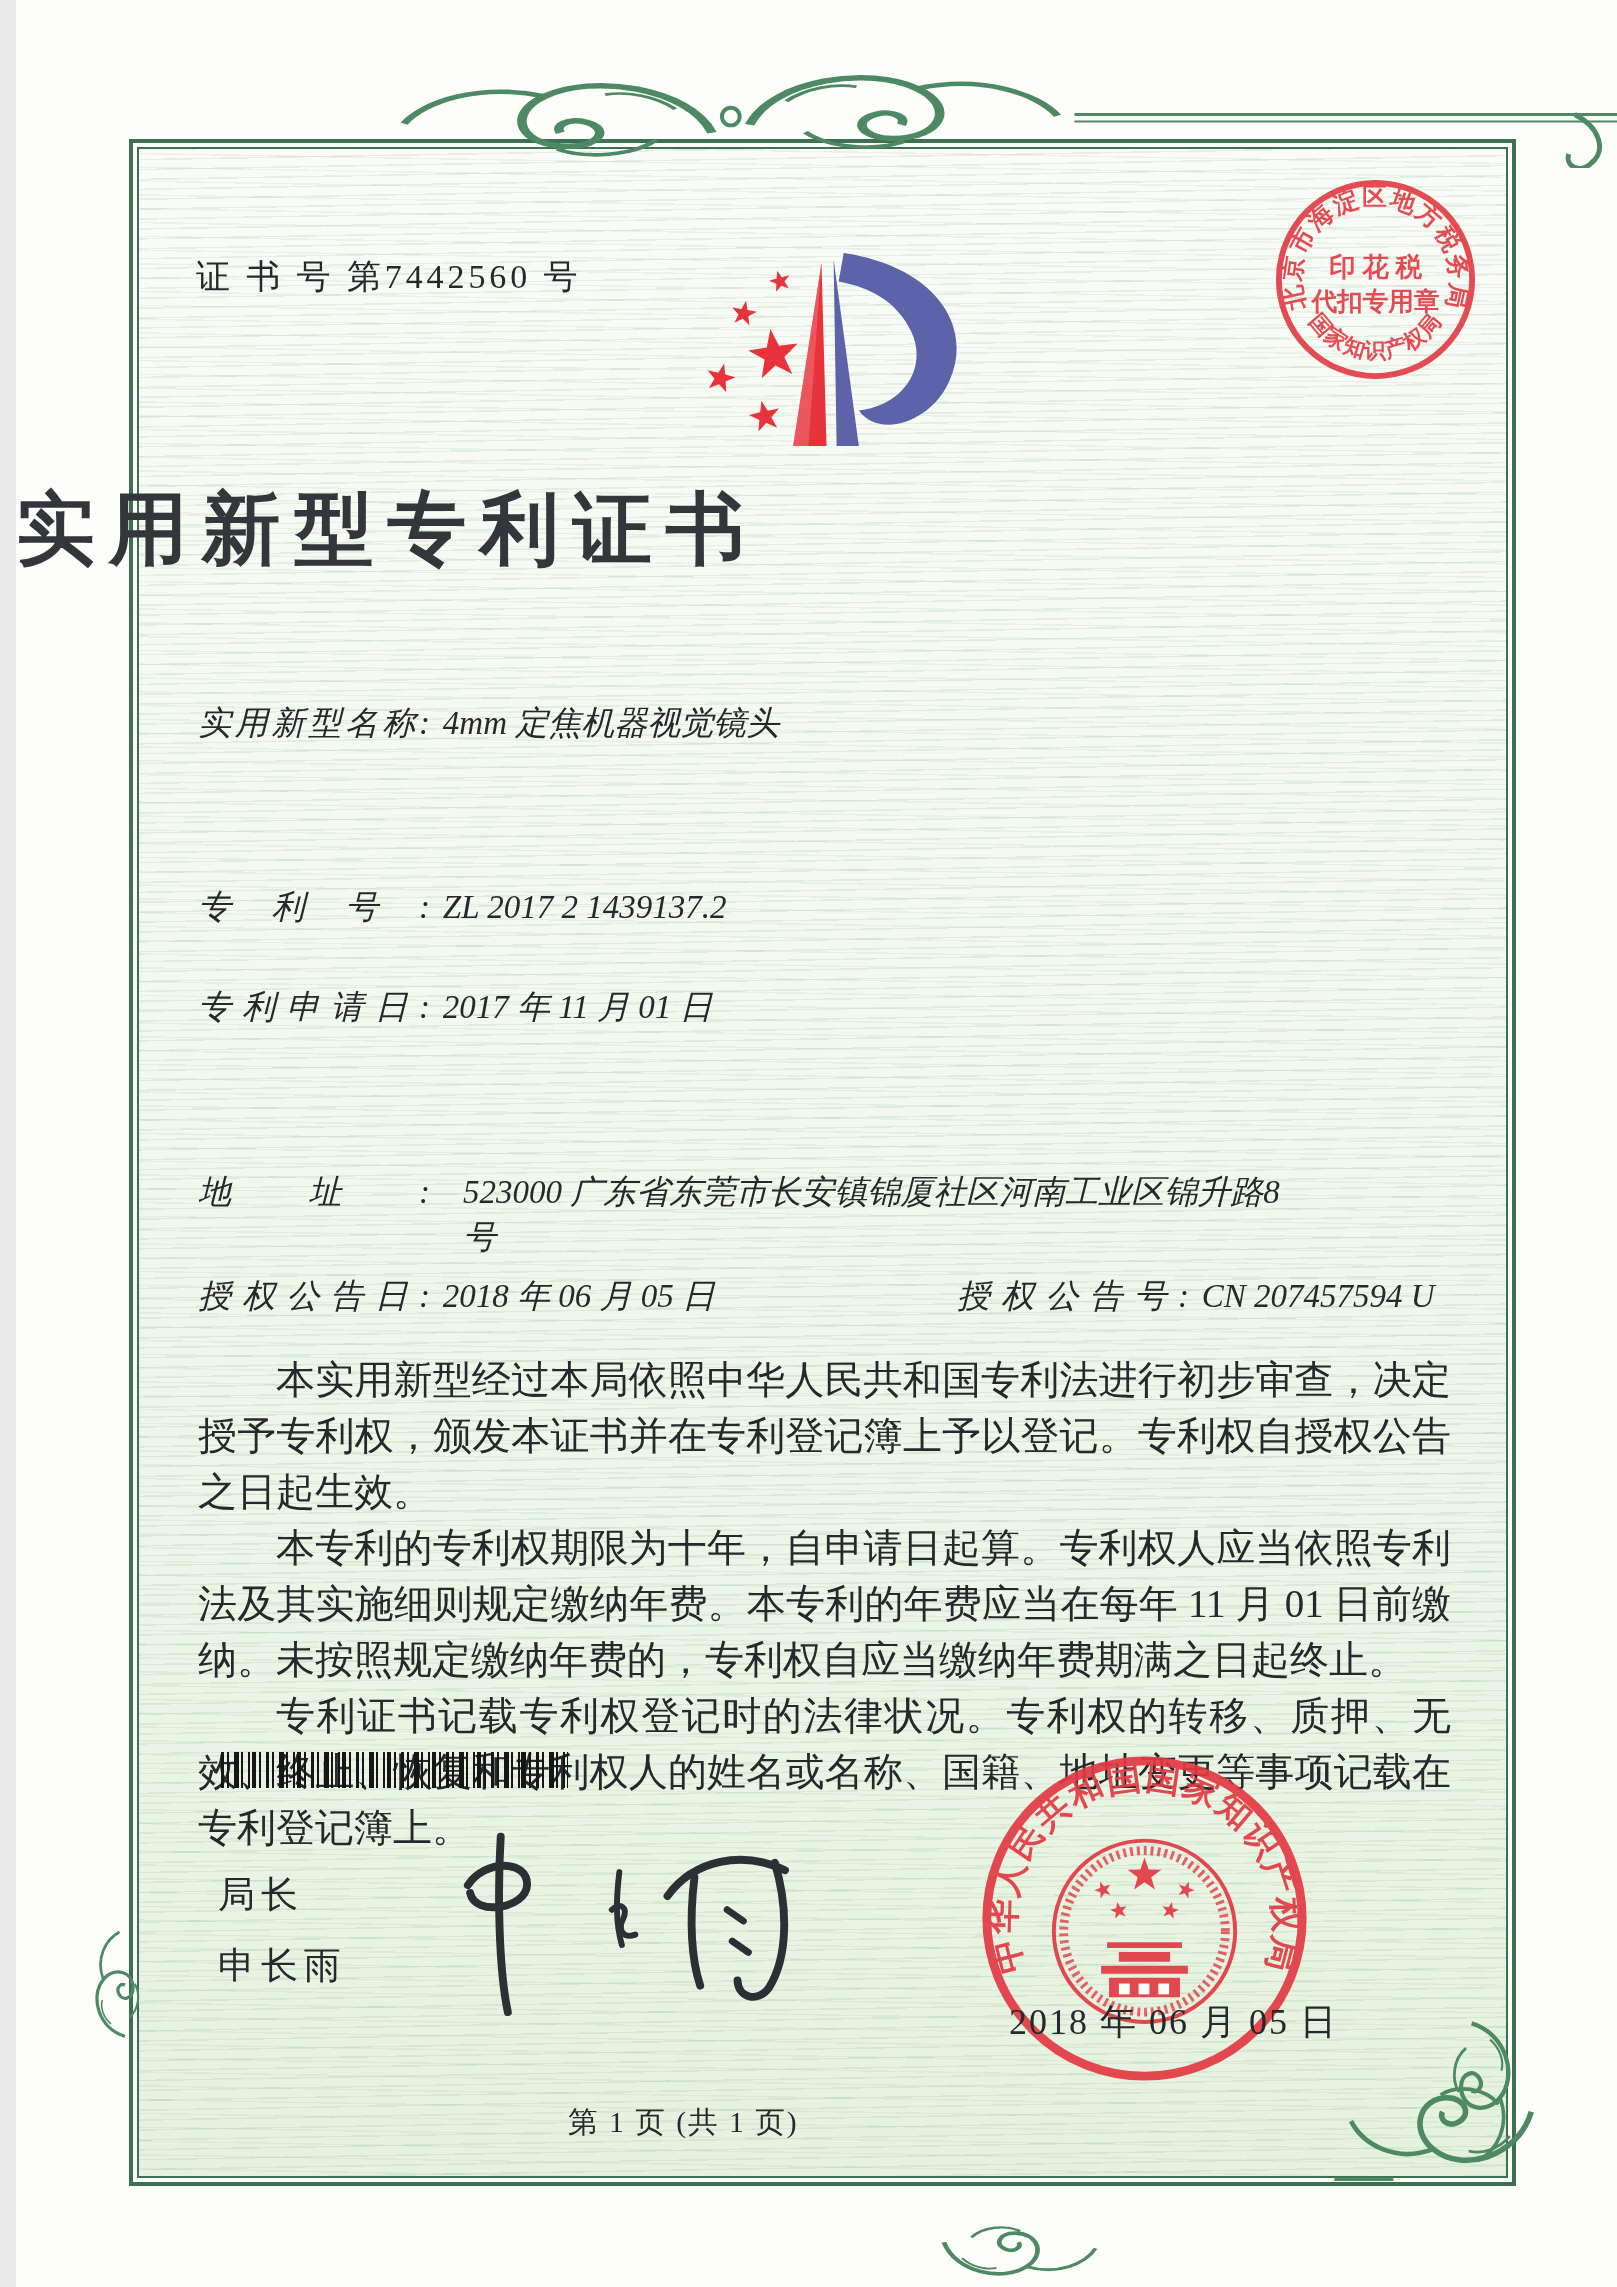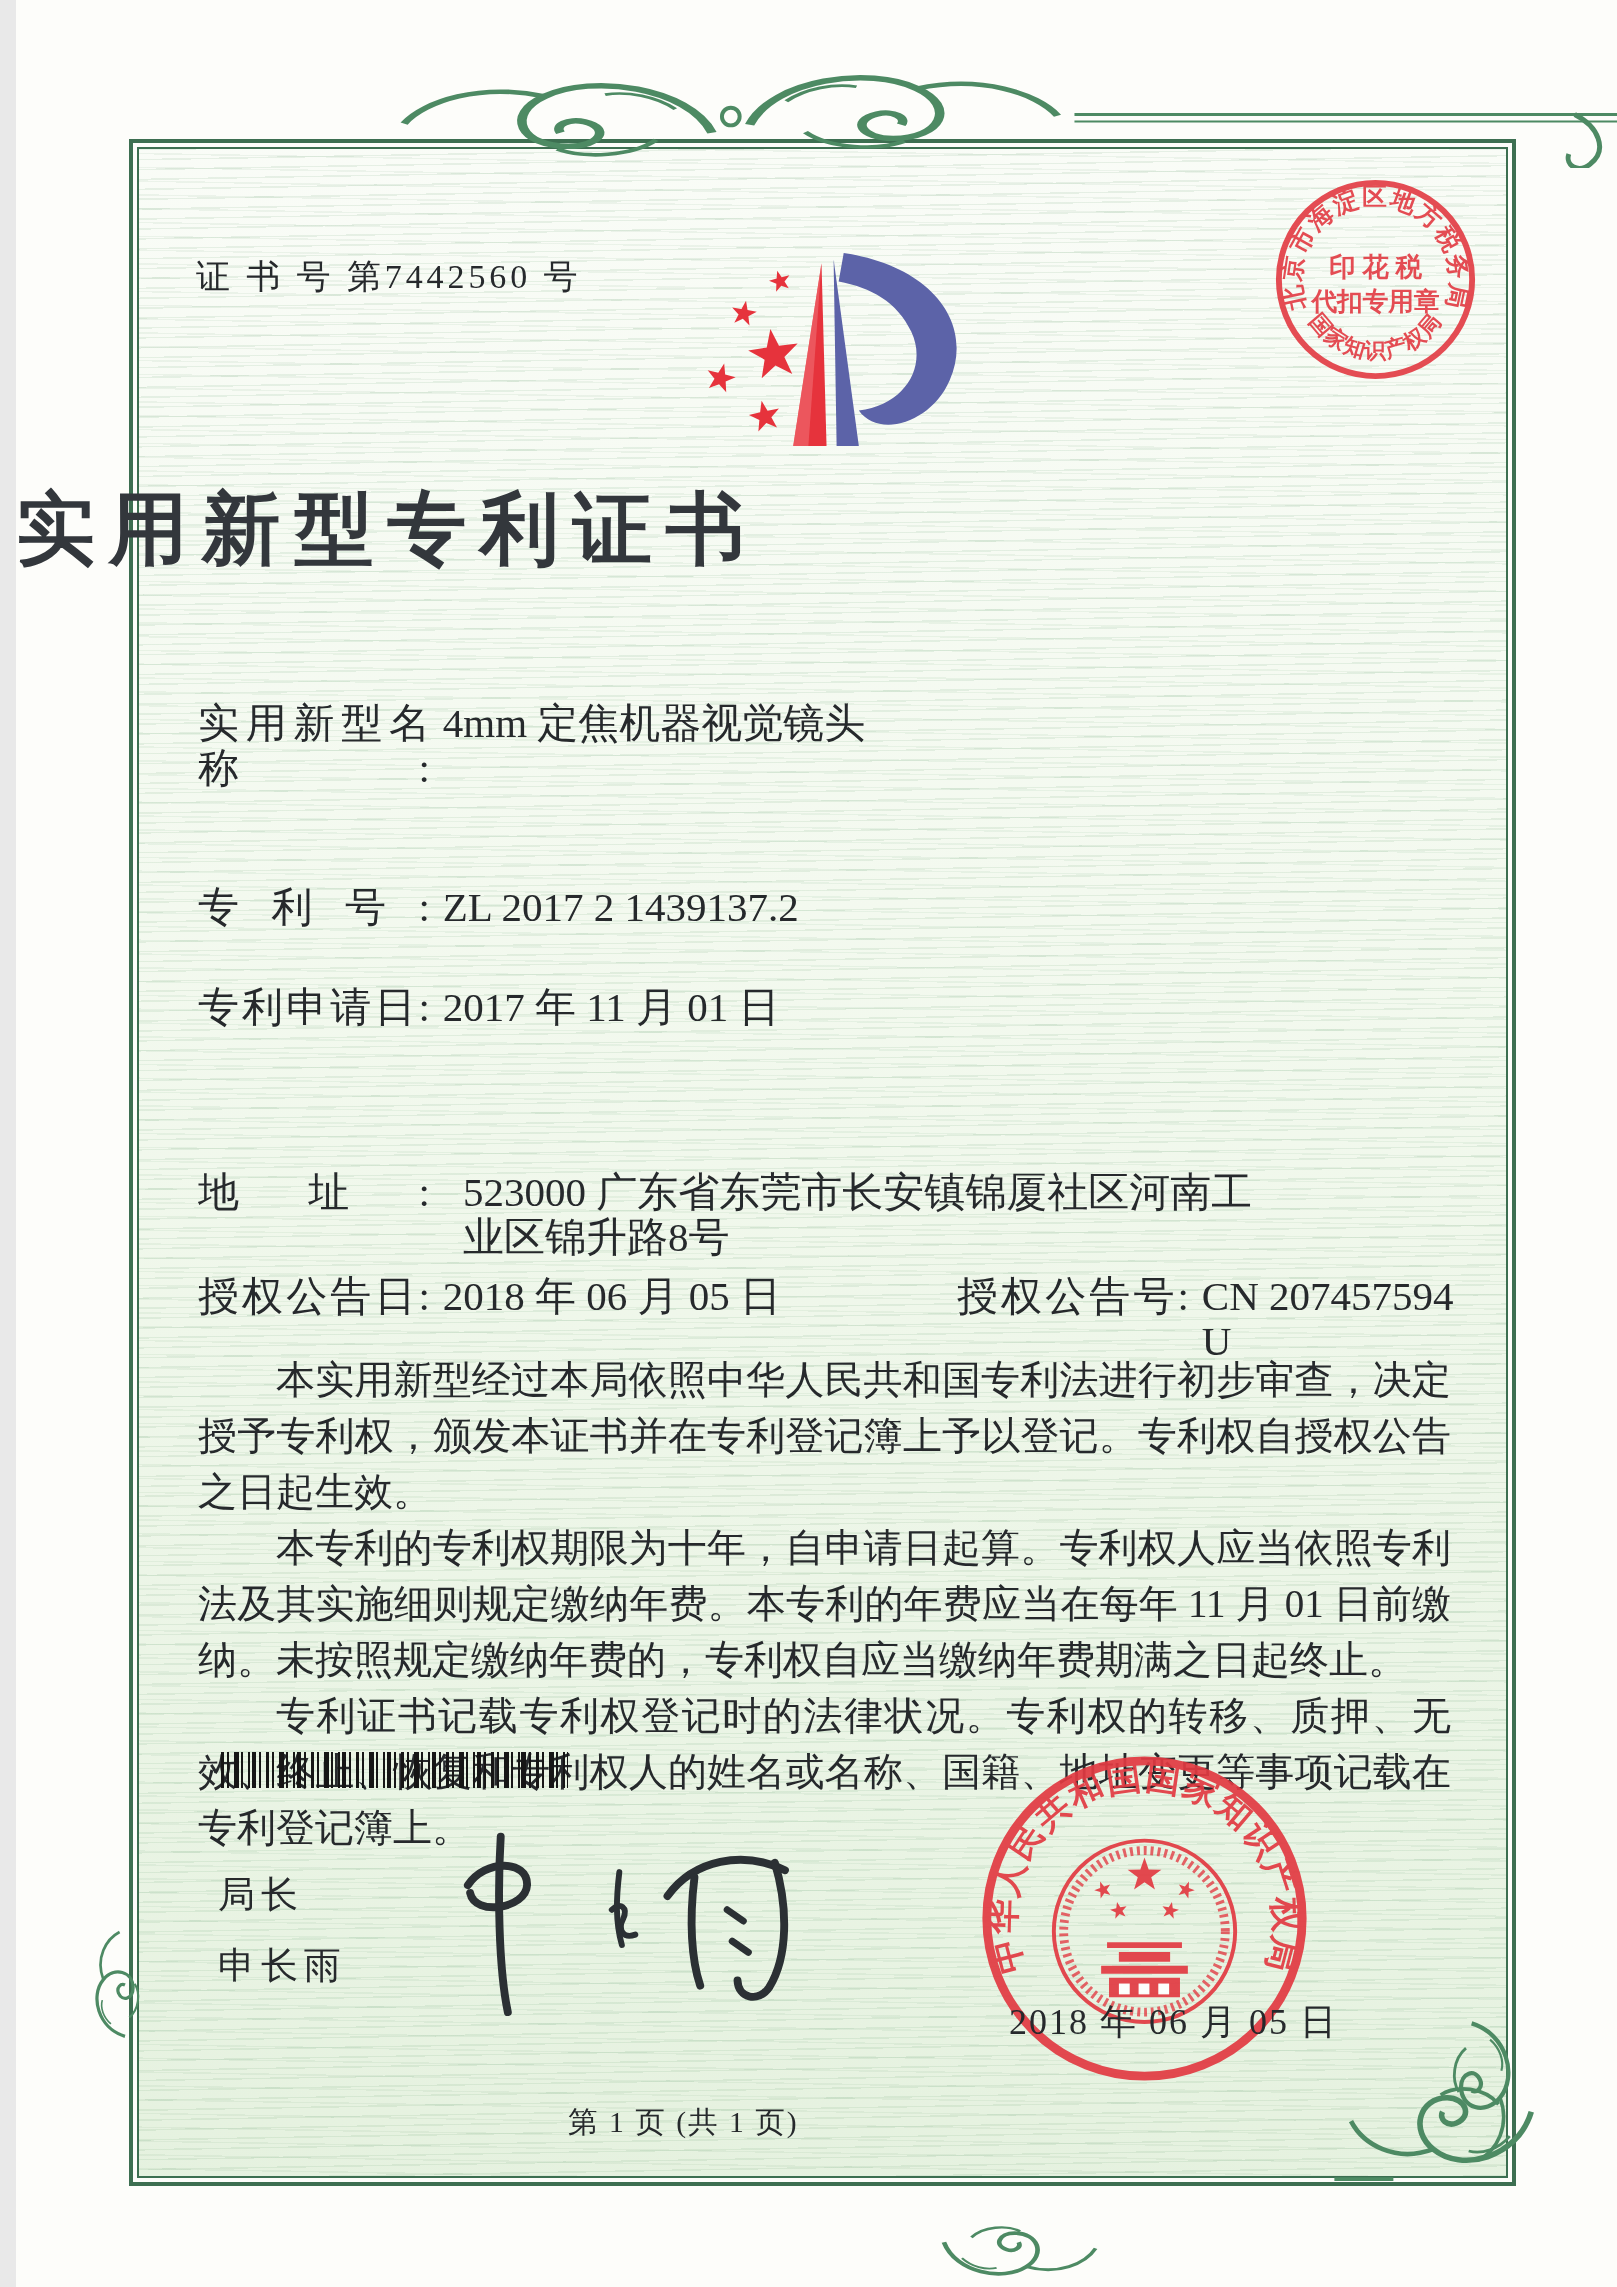--- a/index.html
+++ b/index.html
@@ -16,21 +16,21 @@
              repeating-linear-gradient(179deg, rgba(110,165,120,0.14) 0px, rgba(110,165,120,0.14) 1.5px, rgba(255,255,255,0) 1.5px, rgba(255,255,255,0) 9.9px),
              repeating-linear-gradient(181deg, rgba(110,165,120,0.10) 0px, rgba(110,165,120,0.10) 1.5px, rgba(255,255,255,0) 1.5px, rgba(255,255,255,0) 13.8px),
              linear-gradient(180deg, rgba(246,251,244,0.55) 0%, rgba(238,247,233,0.75) 45%, rgba(228,241,222,0.95) 100%);
   }
 
   
   .cert-no { position:absolute; left:180px; top:254px; font-size:34px; letter-spacing:3.9px; }
   .title   { position:absolute; left:0; top:477px; width:1617px; 
              font-size:79px; font-weight:700; letter-spacing:13.8px; color:#33373c; }
 
-  .row  { position:absolute; left:182px; width:1261px; display:flex; font-size:41px; line-height:45px; }
+  .row  { position:absolute; left:182px; width:1261px; display:flex; font-size:33px; line-height:45px;font-style:italic; }
   .lbl  { flex:0 0 232px; text-align:justify; text-align-last:justify; }
   .val  { margin-left:12.8px; }
   .val-address { max-width:825px;margin-left:33px; }
   .pair2 { position:absolute; left:759px; top:0; display:flex; }
 
   .body-text { position:absolute; left:182px; top:1352px; width:1253px;
                font-size:39px; line-height:56px; text-align:justify; }
   .body-text p { text-indent:2em; }
 
   .barcode { position:absolute; left:205px; top:1752px; width:347px; height:36px;

